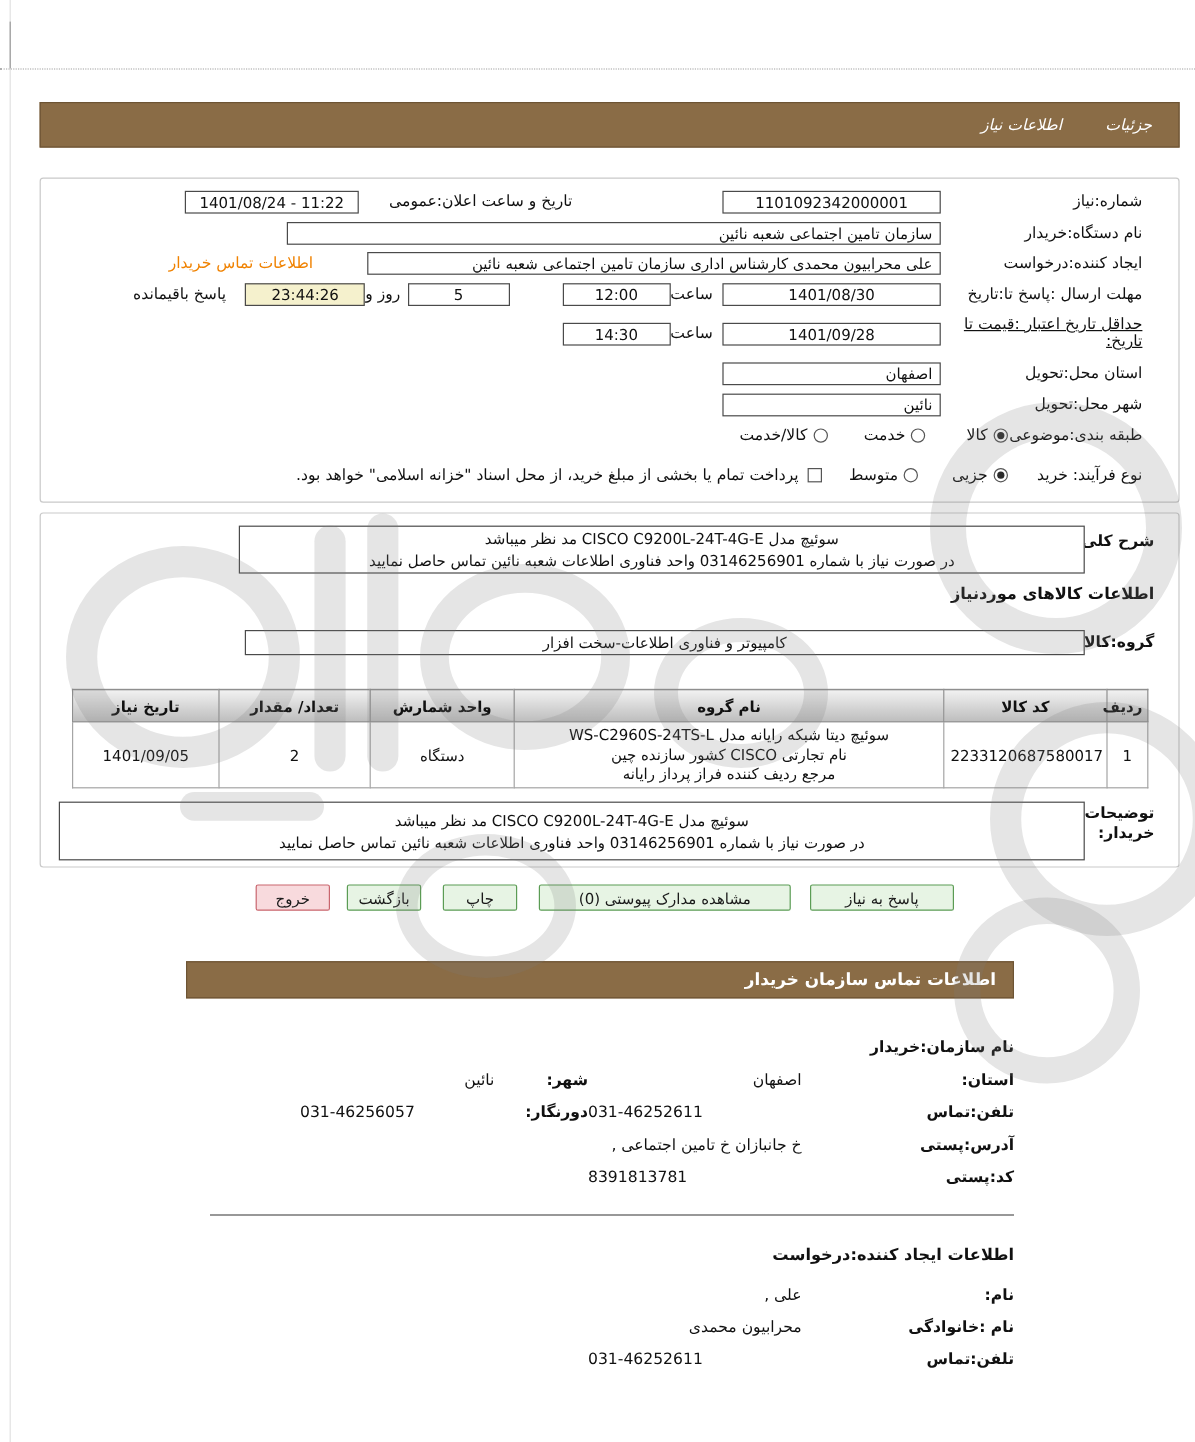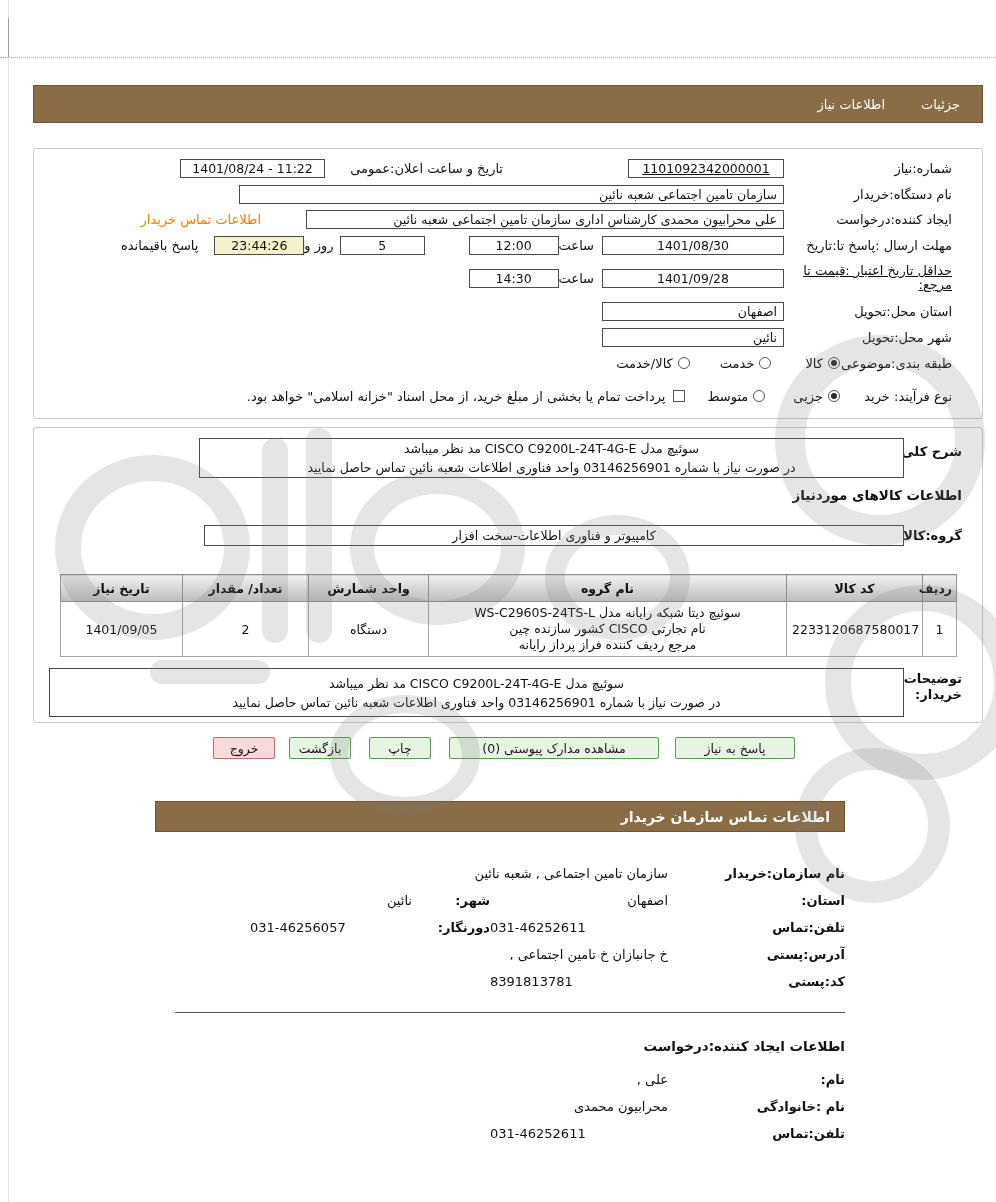--- a/index.html
+++ b/index.html
@@ -7,21 +7,21 @@
         font-family:"DejaVu Sans", sans-serif;direction:rtl;color:#111;}
   .abs{position:absolute;}
   
   .leftline{position:absolute;left:8px;top:0;bottom:0;width:1px;background:#e2e2e2;}
   .lefttick{position:absolute;left:8px;top:18px;width:1px;height:39px;background:#9a9a9a;}
   .dotline{position:absolute;left:0;right:0;top:57px;border-top:1px dotted #b0b0b0;}
   
   .bar{position:absolute;background:#8a6c46;border:1px solid #6d5434;color:#fff;
        display:flex;align-items:center;box-sizing:border-box;}
   .tabbar{gap:36px;padding:0 22px;font-size:13px;}
-  .tab{color:#fff;cursor:pointer;}
+  .tab{color:#fff;cursor:pointer;font-style:italic;}
   
   .panel{position:absolute;background:#fff;border:1px solid #c9c9c9;border-radius:3px;box-sizing:border-box;}
   
   .row{position:absolute;right:30px;display:flex;align-items:center;height:20px;font-size:13px;white-space:nowrap;}
   .lbl{width:168px;flex:none;}
   .lbl.narrow{width:112px;}
   .lbl2{flex:none;}
   .w{flex:none;}
   .inp{border:1px solid #4a4a4a;background:#fff;height:19px;box-sizing:border-box;
        display:flex;align-items:center;justify-content:center;font-size:12.5px;flex:none;white-space:nowrap;}
@@ -74,21 +74,21 @@
 
   <div class="bar tabbar" style="left:33px;top:85px;width:950px;height:38px;">
     <span class="tab">جزئیات</span>
     <span class="tab">اطلاعات نیاز</span>
   </div>
 
   <div class="panel" style="left:33px;top:148px;width:950px;height:271px;">
 
     <div class="row" style="top:9px;">
       <span class="lbl">شماره:نیاز</span>
-      <div class="inp" style="width:156px;text-decoration:underline;" dir="ltr">1101092342000001</div>
+      <div class="inp" style="width:182px;" dir="ltr">1101092342000001</div>
       <span class="lbl2" style="width:178px;margin-inline-start:125px;">تاریخ و ساعت اعلان:عمومی</span>
       <div class="inp" style="width:145px;" dir="ltr">1401/08/24 - 11:22</div>
     </div>
 
     <div class="row" style="top:35px;">
       <span class="lbl">نام دستگاه:خریدار</span>
       <div class="inp alignr" style="width:545px;">سازمان تامین اجتماعی شعبه نائین</div>
     </div>
 
     <div class="row" style="top:60px;">
@@ -97,28 +97,28 @@
       <span class="link" style="margin-inline-start:45px;">اطلاعات تماس خریدار</span>
     </div>
 
     <div class="row" style="top:86px;">
       <span class="lbl">مهلت ارسال :پاسخ تا:تاریخ</span>
       <div class="inp" style="width:182px;" dir="ltr">1401/08/30</div>
       <span class="w" style="margin-inline-start:8px;">ساعت</span>
       <div class="inp" style="width:90px;margin-inline-start:8px;" dir="ltr">12:00</div>
       <div class="inp" style="width:85px;margin-inline-start:36px;">5</div>
       <span class="w" style="margin-inline-start:6px;">روز و</span>
-      <div class="inp cdown" style="width:90px;margin-inline-start:6px;" dir="ltr">23:44:26</div>
+      <div class="inp cdown" style="width:100px;margin-inline-start:6px;" dir="ltr">23:44:26</div>
       <span class="w" style="margin-inline-start:10px;">پاسخ باقیمانده</span>
     </div>
 
     <div class="row" style="top:114px;height:30px;">
       <span class="lbl" style="line-height:14px;white-space:normal;text-decoration:underline;">
         <span>حداقل تاریخ اعتبار :قیمت تا</span><br>
-        <span>مرجع:</span>
+        <span>تاریخ:</span>
       </span>
       <div class="inp" style="width:182px;" dir="ltr">1401/09/28</div>
       <span class="w" style="margin-inline-start:8px;">ساعت</span>
       <div class="inp" style="width:90px;margin-inline-start:8px;" dir="ltr">14:30</div>
     </div>
 
     <div class="row" style="top:152px;">
       <span class="lbl">استان محل:تحویل</span>
       <div class="inp alignr" style="width:182px;">اصفهان</div>
     </div>
@@ -212,21 +212,20 @@
     <button class="btn green" style="width:210px;margin-inline-start:16px;">مشاهده مدارک پیوستی (0)</button>
     <button class="btn green" style="width:62px;margin-inline-start:18px;">چاپ</button>
     <button class="btn green" style="width:62px;margin-inline-start:18px;">بازگشت</button>
     <button class="btn pink" style="width:62px;margin-inline-start:14px;">خروج</button>
   </div>
 
   <div class="bar b" style="left:155px;top:801px;width:690px;height:31px;padding:0 14px;font-size:14px;">اطلاعات تماس سازمان خریدار</div>
 
   <div class="crow" style="top:866px;">
     <span class="cl">نام سازمان:خریدار</span>
-    <span class="cv wide">سازمان تامین اجتماعی , شعبه نائین</span>
   </div>
 
   <div class="crow" style="top:893px;">
     <span class="cl">استان:</span>
     <span class="cv">اصفهان</span>
     <span class="cl2">شهر:</span>
     <span class="cv2">نائین</span>
   </div>
 
   <div class="crow" style="top:920px;">

